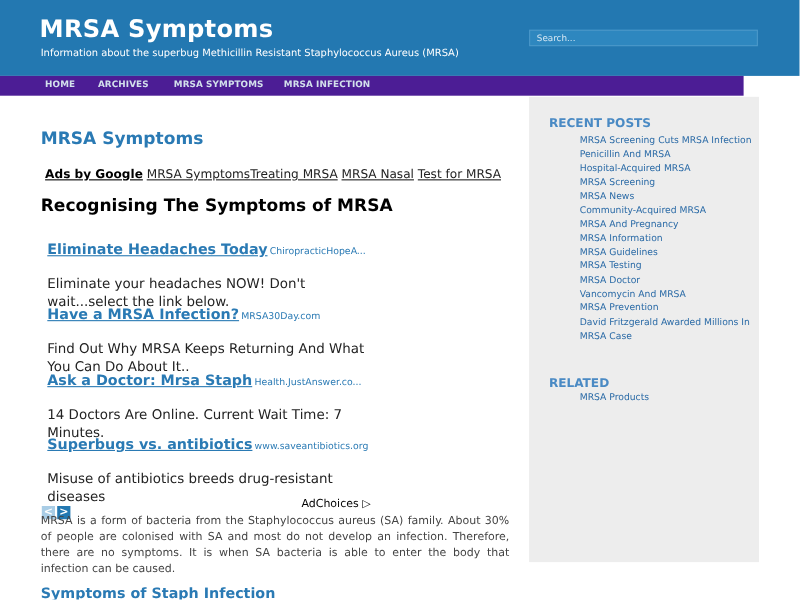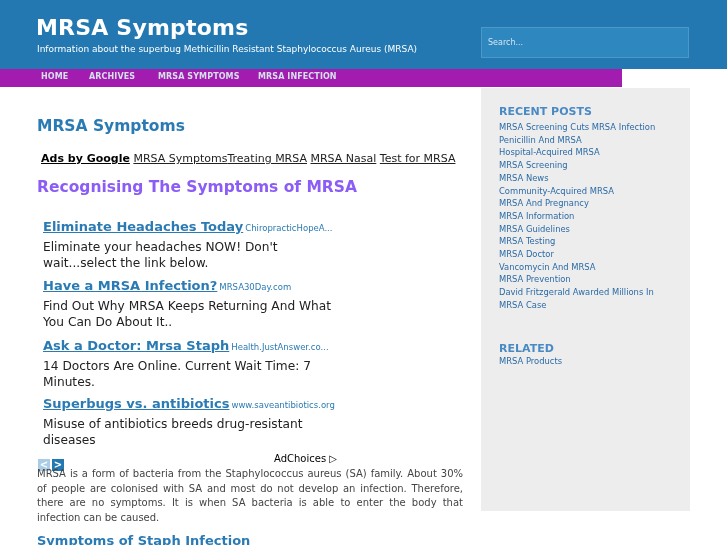--- a/index.html
+++ b/index.html
@@ -1,37 +1,37 @@
 <!DOCTYPE html>
 <html><head>
 <meta charset="utf-8">
 <style>
   html, body { margin:0; padding:0; }
   body { width:727px; height:545px; overflow:hidden; background:#ffffff; font-family:"DejaVu Sans", sans-serif; position:relative; }
   .header { position:absolute; left:0; top:0; width:727px; height:69px; background:#2378b1; }
   .site-title { position:absolute; left:36px; top:17px; font-size:22px; font-weight:bold; color:#ffffff; letter-spacing:0.2px; line-height:1; }
   .tagline { position:absolute; left:37px; top:45px; font-size:9px; color:#ffffff; line-height:1; }
-  .search { position:absolute; left:481px; top:27px; width:208px; height:31px; background:#2e87bf; border:1px solid #4b98c9; box-sizing:border-box; color:#d6e7f3; font-size:8px; padding:2px 6px; font-family:"DejaVu Sans", sans-serif; outline:none; }
+  .search { position:absolute; left:481px; top:27px; width:208px; height:15px; background:#2e87bf; border:1px solid #4b98c9; box-sizing:border-box; color:#d6e7f3; font-size:8px; padding:2px 6px; font-family:"DejaVu Sans", sans-serif; outline:none; }
   .search::placeholder { color:#d6e7f3; }
-  .nav { position:absolute; left:0; top:69px; width:622px; height:18px; background:#a21caf; }
+  .nav { position:absolute; left:0; top:69px; width:676px; height:18px; background:#4c1d95; }
   .nav a { position:absolute; top:4px; font-size:8px; font-weight:bold; color:#d3e1ec; text-decoration:none; letter-spacing:0.1px; line-height:1; }
   .sidebar { position:absolute; left:481px; top:88px; width:209px; height:423px; background:#ededed; }
   .sb-head { position:absolute; left:18px; font-size:11px; font-weight:bold; color:#4a8ac4; line-height:1; }
   .sb-list { position:absolute; left:18px; top:33px; margin:0; padding:0; list-style:none; }
   .sb-list li { font-size:8.4px; line-height:12.7px; color:#2a6aa6; white-space:nowrap; }
-  .sb-list li a { color:#2a6aa6; text-decoration:none; }
+  .sb-list li a { color:#2a6aa6; text-decoration:none;margin-left:28px; }
   .post-title { position:absolute; left:37px; top:119px; font-size:15.5px; font-weight:bold; color:#2a7ab4; line-height:1; }
   .ads-links { position:absolute; left:41px; top:153px; font-size:11px; color:#222; line-height:1; white-space:nowrap; }
   .ads-links a { color:#222; text-decoration:underline; }
   .ads-links .abg { font-weight:bold; color:#000;margin-top:20px; }
-  .post-sub { position:absolute; left:37px; top:180px; font-size:15.5px; font-weight:bold; color:#8b5cf6; line-height:1; }
+  .post-sub { position:absolute; left:37px; top:180px; font-size:15.5px; font-weight:bold; color:#000000; line-height:1; }
   .ad { position:absolute; left:43px; width:300px; }
   .ad-title { font-size:13px; font-weight:bold; color:#2a7ab4; text-decoration:underline; }
   .ad-url { font-size:8.5px; color:#2a7ab4; margin-left:2px; }
-  .ad-desc { font-size:12.2px; color:#222; line-height:16px; margin-top:2px; }
+  .ad-desc { font-size:12.2px; color:#222; line-height:16px; margin-top:12px; }
   .ad-head { line-height:17px; white-space:nowrap; }
   .ad-nav { position:absolute; left:38px; top:453px; }
   .ad-nav span { display:inline-block; width:12px; height:12px; color:#fff; font-size:10px; font-weight:bold; text-align:center; line-height:12px; margin-right:2px; }
   .prev { background:#a9cde6; }
   .next { background:#2378b1; }
   .adchoices { position:absolute; left:274px; top:454px; font-size:10px; color:#000; line-height:1; }
   .body-text { position:absolute; left:37px; top:467px; width:426px; font-size:10px; line-height:14.5px; color:#444; text-align:justify; }
   .section-title { position:absolute; left:37px; top:534px; font-size:13px; font-weight:bold; color:#2a7ab4; line-height:1; }
 </style>
 </head>

